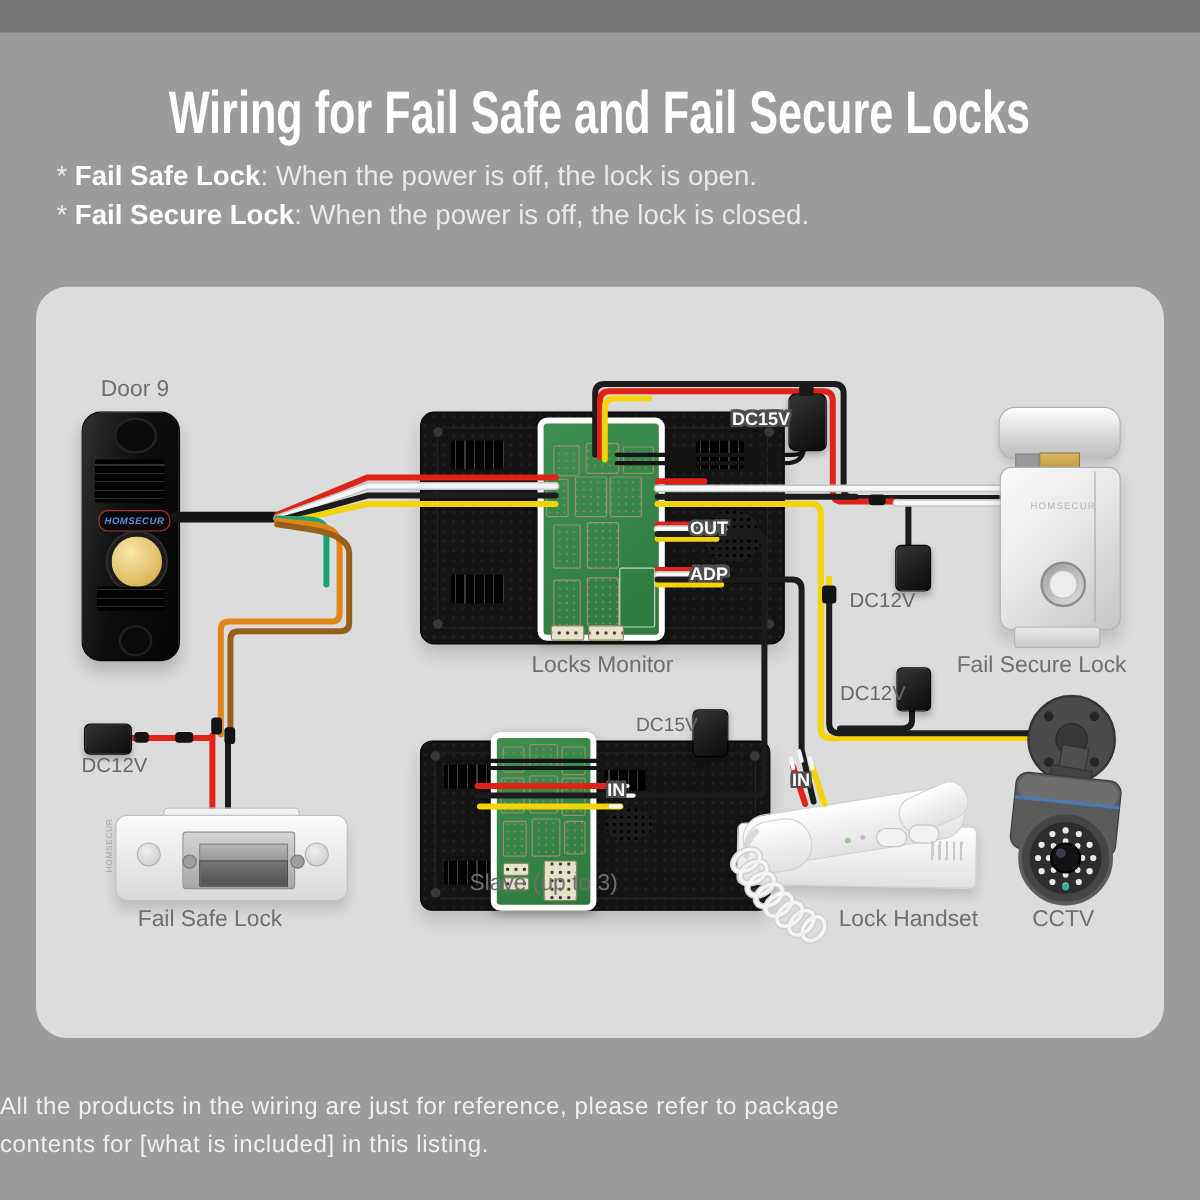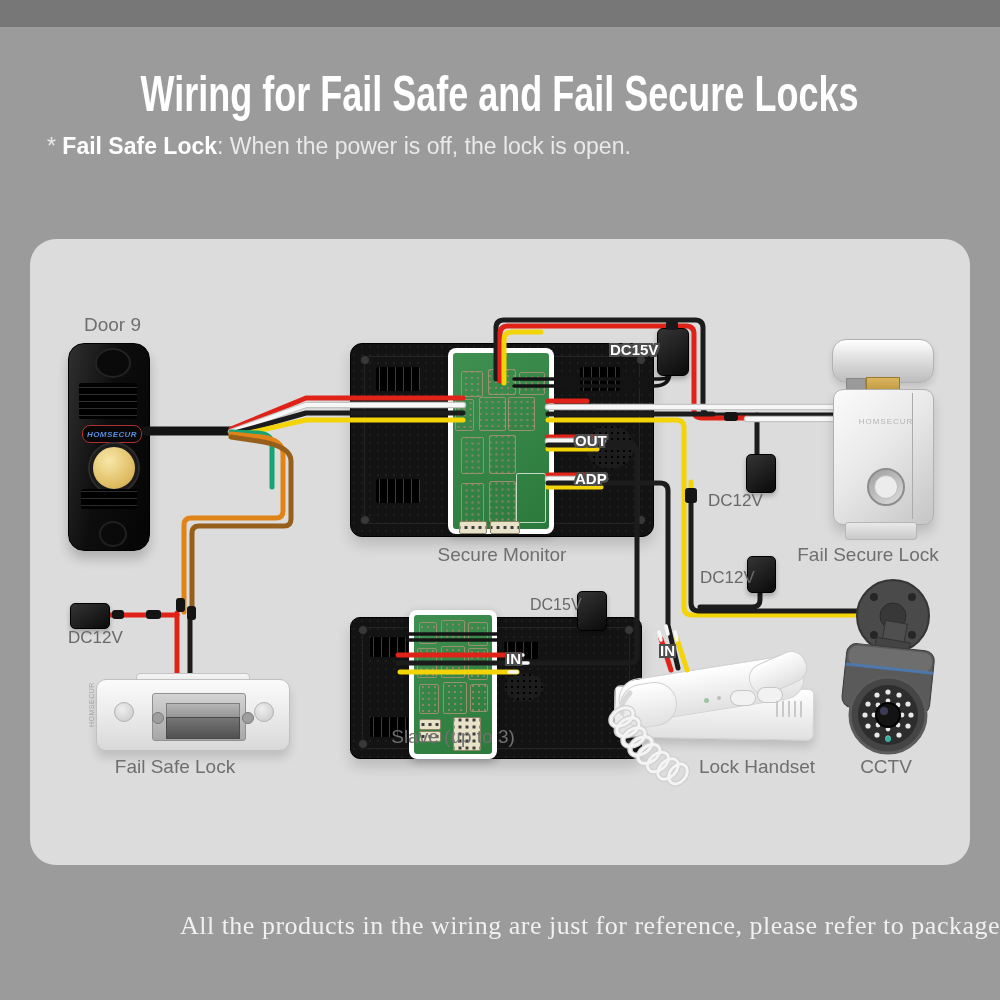--- a/index.html
+++ b/index.html
@@ -5,22 +5,22 @@
   html,body{margin:0;padding:0;background:#777;}
   .stage{position:relative;width:1000px;height:1000px;background:#9b9b9b;overflow:hidden;
          font-family:"Liberation Sans",sans-serif;margin-top:27px;}
   .abs{position:absolute;}
   
   .title-wrap{position:absolute;left:0;right:0;top:38px;display:flex;justify-content:center;}
   .title{font-size:50px;font-weight:800;color:#fff;white-space:nowrap;transform:scaleX(.72);
          transform-origin:center;letter-spacing:0;}
   .note{position:absolute;left:47px;color:rgba(255,255,255,.78);font-size:23px;white-space:nowrap;}
   .note b{color:#fff;font-weight:700;}
-  .foot{position:absolute;left:0;right:0;text-align:right;color:rgba(255,255,255,.85);
-        font-size:26px;letter-spacing:.5px;font-family:Liberation Serif, serif;}
+  .foot{position:absolute;left:0;right:0;text-align:left;color:rgba(255,255,255,.85);
+        font-size:20px;letter-spacing:.5px;}
   
   .panel{position:absolute;left:30px;top:212px;width:940px;height:626px;background:#dcdcdd;border-radius:26px;}
   
   .dlbl{position:absolute;color:#6f6f6f;font-size:19px;white-space:nowrap;z-index:6;}
   .cent{transform:translateX(-50%);}
   .ptag{position:absolute;color:#686868;font-size:17px;white-space:nowrap;z-index:6;}
   .otag{position:absolute;color:#fff;font-size:15px;font-weight:700;white-space:nowrap;z-index:6;
         text-shadow:-2px -2px 0 #4e4e4e,2px -2px 0 #4e4e4e,-2px 2px 0 #4e4e4e,2px 2px 0 #4e4e4e,
                     0 -2px 0 #4e4e4e,0 2px 0 #4e4e4e,-2px 0 0 #4e4e4e,2px 0 0 #4e4e4e;}
   
@@ -50,20 +50,21 @@
 </style>
 </head>
 <body>
 
 <div class="stage">
 
   <div class="title-wrap">
     <div class="title">Wiring for Fail Safe and Fail Secure Locks</div>
   </div>
   <div class="note" style="top:106px;"><span>* </span><b>Fail Safe Lock</b><span>: When the power is off, the lock is open.</span></div>
+  <div class="note" style="top:139px;"><span>* </span><b>Fail Secure Lock</b><span>: When the power is off, the lock is closed.</span></div>
 
   <div class="panel"></div>
 
   <div class="abs" style="left:68px;top:316px;width:80px;height:206px;border-radius:16px;background:linear-gradient(100deg,#303030,#0d0d0d 45%,#050505);border:1px solid #000;box-shadow:0 8px 12px rgba(0,0,0,.2);z-index:2;"></div>
   <div class="abs" style="left:95px;top:321px;width:32px;height:26px;border-radius:50%;background:#0a0a0a;border:2px solid #232323;z-index:2;"></div>
   <div class="grill" style="left:79px;top:356px;width:58px;height:36px;background:repeating-linear-gradient(0deg,#000 0 3px,#303030 3px 4px,#000 4px 7px);"></div>
   <div class="abs" style="left:82px;top:398px;width:58px;height:16px;border-radius:8px;background:#080808;border:1px solid #b03030;display:flex;align-items:center;justify-content:center;z-index:2;">
     <span style="font-size:8px;font-weight:700;font-style:italic;color:#5b8de0;letter-spacing:.4px;">HOMSECUR</span>
   </div>
   <div class="abs" style="left:90px;top:417px;width:42px;height:42px;border-radius:50%;background:radial-gradient(circle at 38% 32%,#f8e8a8,#ddb95e 70%,#b8923c);border:3px solid #1c1c1c;box-shadow:0 0 0 2px #2e2e2e;z-index:2;"></div>
@@ -288,32 +289,33 @@
   <div class="adapter" style="left:747px;top:529px;width:27px;height:35px;"></div>
   <div class="adapter" style="left:577px;top:564px;width:28px;height:38px;"></div>
   <div class="bit" style="left:112px;top:583px;width:12px;height:9px;"></div>
   <div class="bit" style="left:146px;top:583px;width:15px;height:9px;"></div>
   <div class="bit" style="left:176px;top:571px;width:9px;height:14px;"></div>
   <div class="bit" style="left:187px;top:579px;width:9px;height:14px;"></div>
   <div class="bit" style="left:724px;top:385px;width:14px;height:9px;"></div>
   <div class="bit" style="left:685px;top:461px;width:12px;height:15px;"></div>
 
   <div class="dlbl" style="left:84px;top:287px;">Door 9</div>
-  <div class="dlbl cent" style="left:502px;top:517px;">Secure Monitor</div>
+  <div class="dlbl cent" style="left:502px;top:517px;">Locks Monitor</div>
   <div class="dlbl cent" style="left:453px;top:699px;">Slave (up to 3)</div>
   <div class="dlbl cent" style="left:175px;top:729px;">Fail Safe Lock</div>
   <div class="dlbl cent" style="left:868px;top:517px;">Fail Secure Lock</div>
   <div class="dlbl cent" style="left:757px;top:729px;">Lock Handset</div>
   <div class="dlbl cent" style="left:886px;top:729px;">CCTV</div>
 
   <div class="otag" style="left:610px;top:314px;">DC15V</div>
   <div class="otag" style="left:575px;top:405px;">OUT</div>
   <div class="otag" style="left:575px;top:443px;">ADP</div>
   <div class="otag" style="left:506px;top:623px;">IN</div>
   <div class="otag" style="left:660px;top:615px;">IN</div>
 
   <div class="ptag" style="left:68px;top:601px;">DC12V</div>
   <div class="ptag" style="left:708px;top:464px;">DC12V</div>
   <div class="ptag" style="left:700px;top:541px;">DC12V</div>
   <div class="ptag" style="left:530px;top:569px;font-size:16px;">DC15V</div>
 
   <div class="foot" style="top:884px;">All the products in the wiring are just for reference, please refer to package</div>
+  <div class="foot" style="top:916px;">contents for [what is included] in this listing.</div>
 </div>
 
 </body></html>

